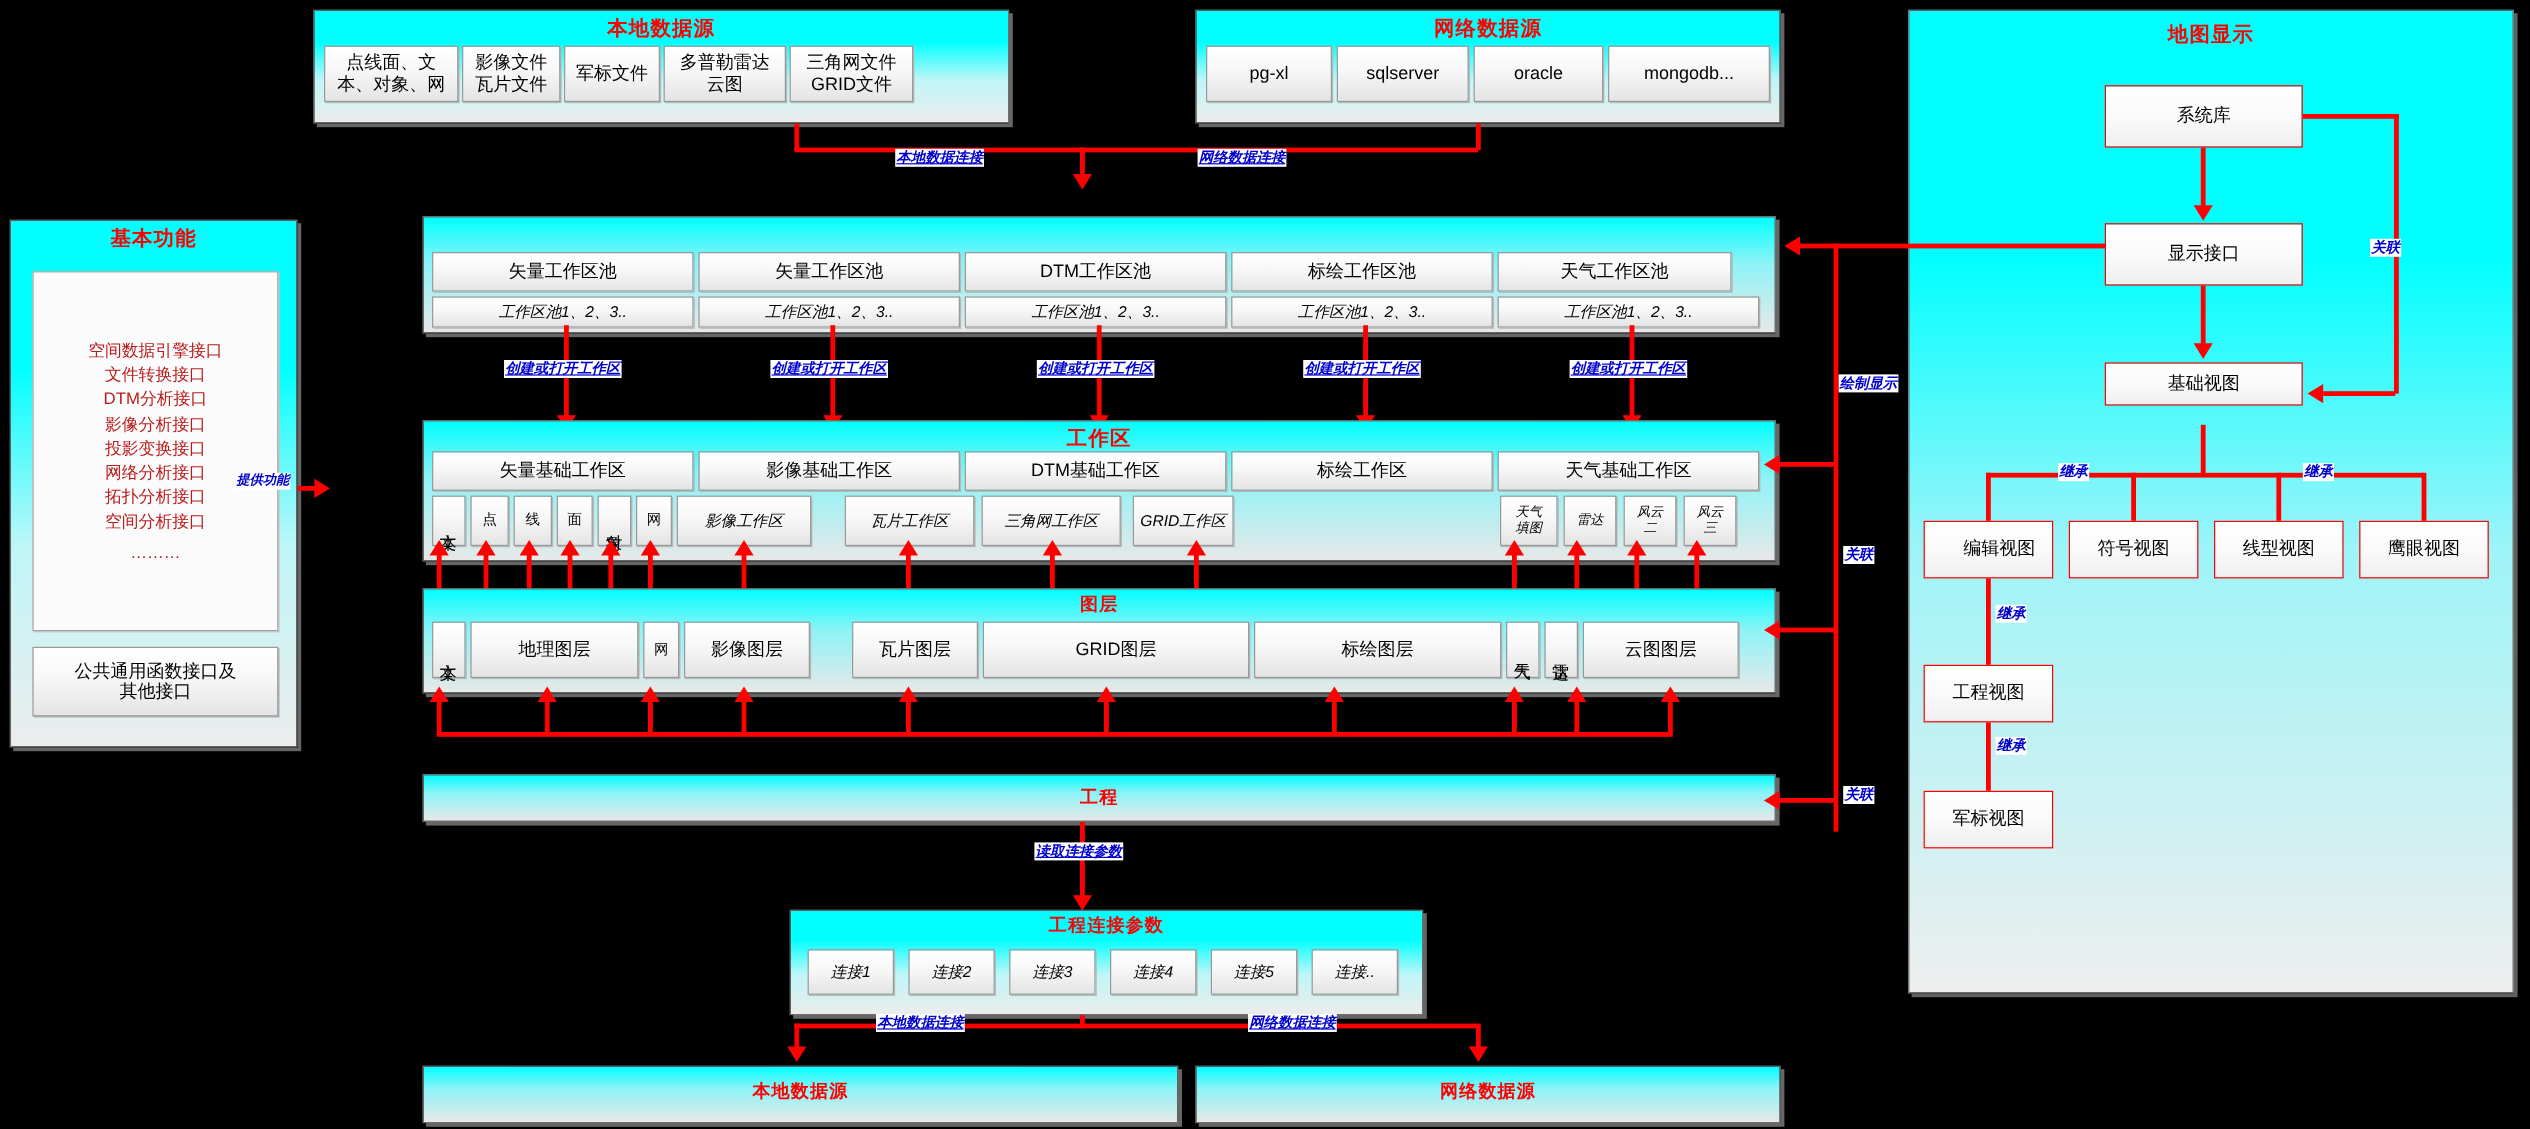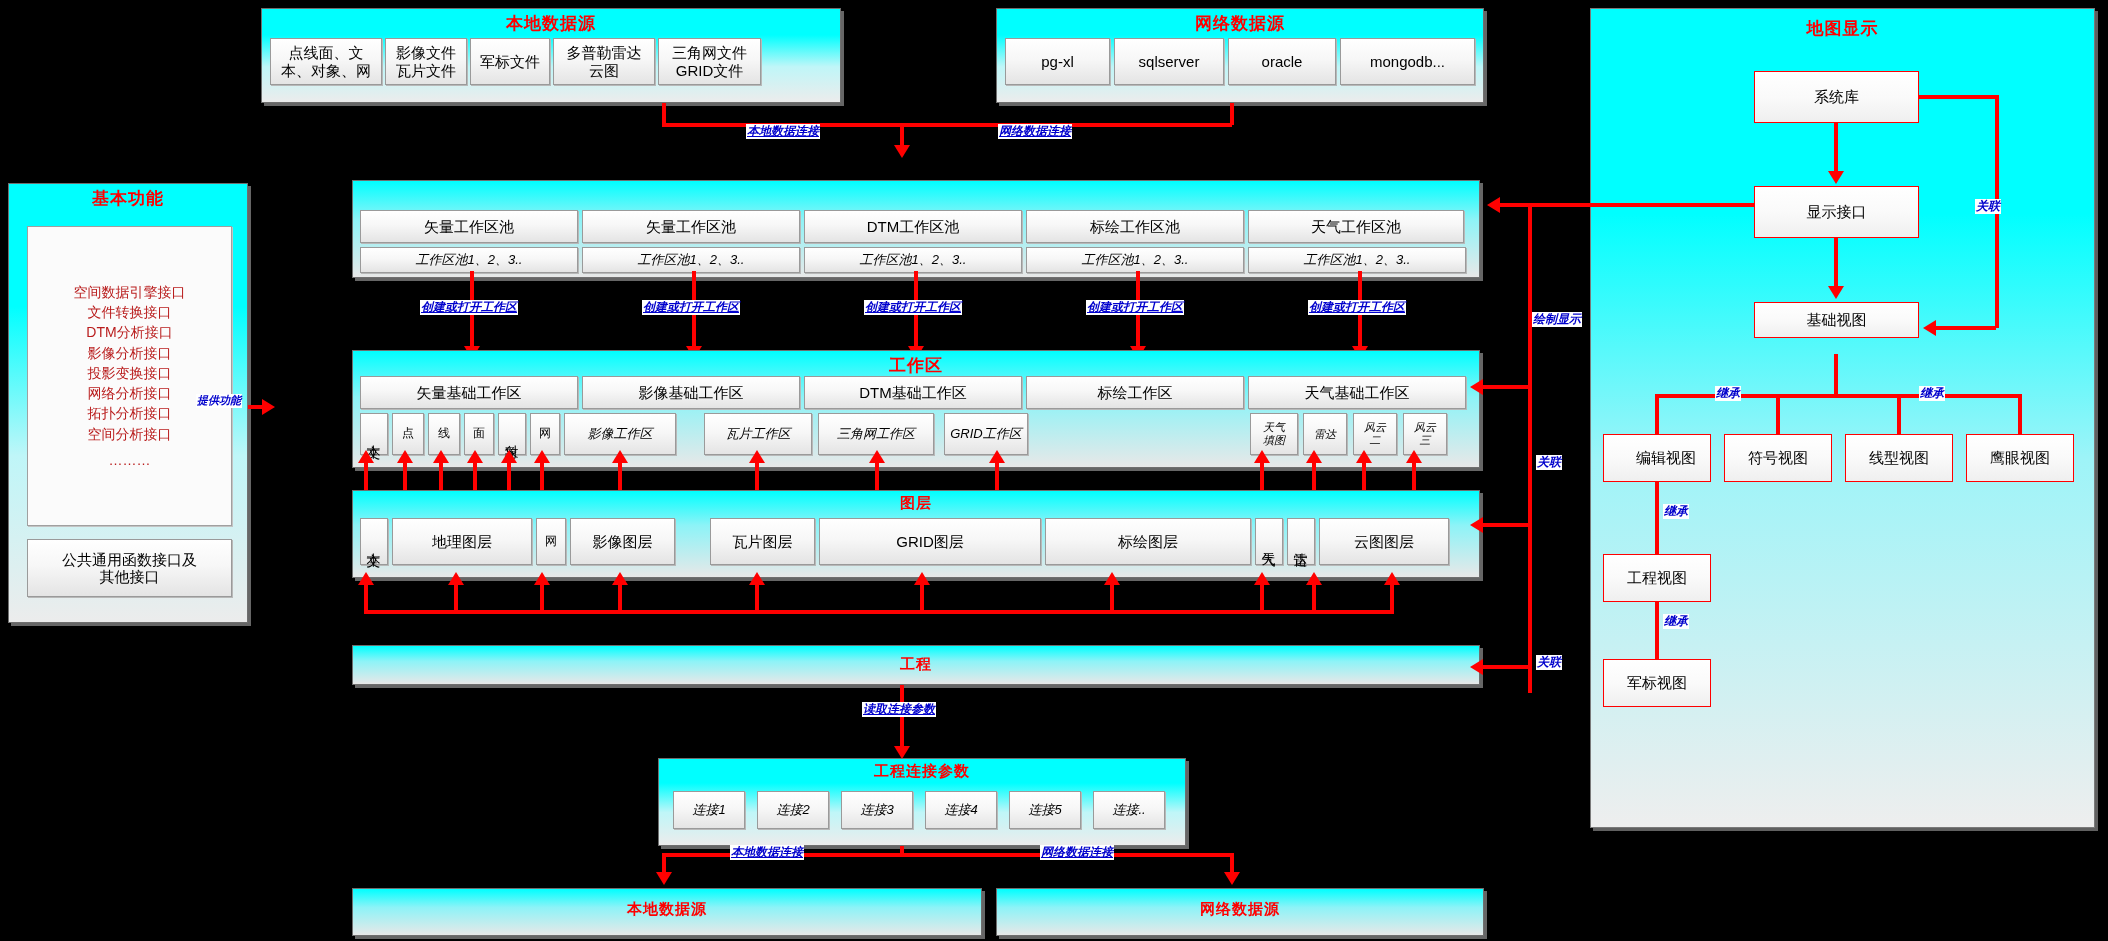--- a/index.html
+++ b/index.html
@@ -135,21 +135,21 @@
     </div>
   <div class="node" style="left:229px;top:29px;width:218px;height:33px;">
       <span>矢量工作区池</span>
     </div>
   <div class="node" style="left:451px;top:29px;width:218px;height:33px;">
       <span>DTM工作区池</span>
     </div>
   <div class="node" style="left:673px;top:29px;width:218px;height:33px;">
       <span>标绘工作区池</span>
     </div>
-  <div class="node" style="left:895px;top:29px;width:216px;height:33px;text-align:center;">
+  <div class="node" style="left:895px;top:29px;width:195px;height:33px;text-align:center;">
       <span>天气工作区池</span>
     </div>
 
   <div class="node italic" style="left:7px;top:66px;width:218px;height:26px;">
       <span>工作区池1、2、3..</span>
     </div>
   <div class="node italic" style="left:229px;top:66px;width:218px;height:26px;">
       <span>工作区池1、2、3..</span>
     </div>
   <div class="node italic" style="left:451px;top:66px;width:218px;height:26px;">

